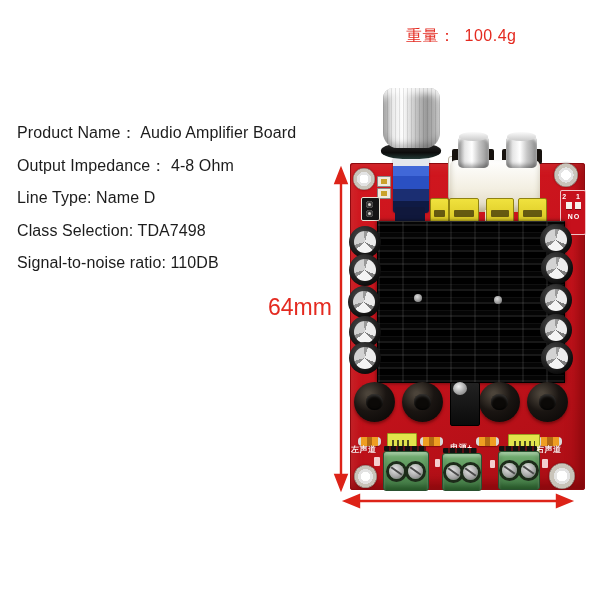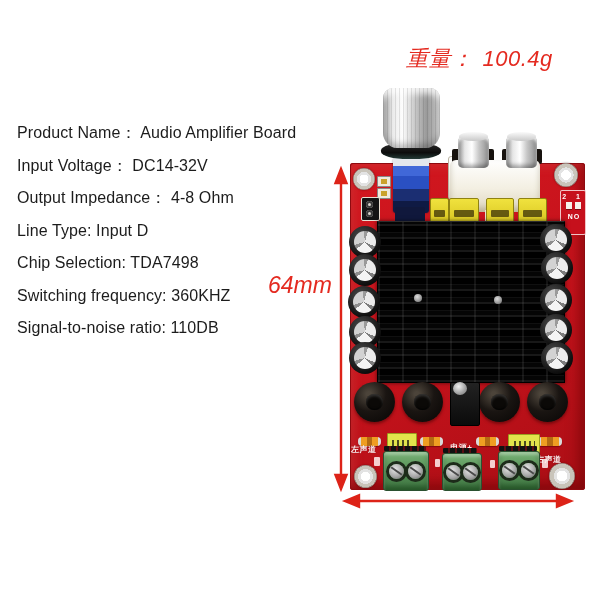--- a/index.html
+++ b/index.html
@@ -1,26 +1,26 @@
 <!DOCTYPE html>
 <html><head>
 <meta charset="utf-8">
 <style>
   html,body{margin:0;padding:0;background:#fff;}
   .canvas{position:relative;width:600px;height:600px;background:#ffffff;overflow:hidden;
           font-family:"Liberation Sans","DejaVu Sans",sans-serif;}
   .abs{position:absolute;}
 
   
-  .weight{left:406px;top:44px;font-size:22px;color:#e42a20;letter-spacing:.5px;white-space:nowrap;font-style:italic;}
+  .weight{left:406px;top:26px;font-size:16px;color:#e42a20;letter-spacing:.5px;white-space:nowrap;}
   .weight .val{margin-left:9px;}
   .specs{left:17px;top:117px;width:340px;font-size:16px;line-height:32.5px;color:#1c1c1c;}
   .spec-line{white-space:nowrap;letter-spacing:.1px;}
   .dim{color:#e42a20;font-size:23px;white-space:nowrap;}
-  .dim-h{left:268px;top:272px;font-style:italic;}
+  .dim-h{left:268px;top:294px;}
   .dim-w{left:427px;top:500px;}
 
   
   svg.arrows{left:0;top:0;pointer-events:none;z-index:6;}
 
   
   .board{left:350px;top:163px;width:235px;height:327px;z-index:2;
          background:linear-gradient(155deg,#d2171f 0%,#c4121b 55%,#ab0e15 100%);
          border-radius:3px;
          box-shadow:inset 0 0 0 1px #8f0a10, inset -5px -6px 14px rgba(90,0,0,.55), inset 4px 4px 10px rgba(255,120,110,.25);}
@@ -104,25 +104,23 @@
 <body>
 
 <div class="canvas">
 
   <div class="abs weight">
     <span>重量：</span><span class="val">100.4g</span>
   </div>
 
   <div class="abs specs">
     <div class="spec-line">Product Name： Audio Amplifier Board</div>
-    <div class="spec-line">Input Voltage： DC14-32V</div>
     <div class="spec-line">Output Impedance： 4-8 Ohm</div>
-    <div class="spec-line">Line Type: Input D</div>
-    <div class="spec-line">Chip Selection: TDA7498</div>
-    <div class="spec-line">Switching frequency: 360KHZ</div>
+    <div class="spec-line">Line Type: Name D</div>
+    <div class="spec-line">Class Selection: TDA7498</div>
     <div class="spec-line">Signal-to-noise ratio: 110DB</div>
   </div>
 
   <div class="abs dim dim-h">64mm</div>
 
   <svg class="abs arrows" width="600" height="600" viewBox="0 0 600 600">
     <g stroke="#dd2318" stroke-width="2.4" fill="#dd2318">
       <line x1="341" y1="181" x2="341" y2="477"></line>
       <polygon points="341,169 335.5,183 346.5,183"></polygon>
       <polygon points="341,489 335.5,475 346.5,475"></polygon>
@@ -205,21 +203,21 @@
     <div class="abs fuse" style="left:8px;top:274px;width:23px;height:9px;"></div>
     <div class="abs fuse" style="left:70px;top:274px;width:23px;height:9px;"></div>
     <div class="abs fuse" style="left:126px;top:274px;width:23px;height:9px;"></div>
     <div class="abs fuse" style="left:188px;top:274px;width:24px;height:9px;"></div>
 
     <div class="abs sticker" style="left:37px;top:270px;width:28px;height:18px;"></div>
     <div class="abs sticker" style="left:158px;top:271px;width:30px;height:17px;"></div>
 
     <div class="abs silk" style="left:1px;top:281px;">左声道</div>
     <div class="abs silk" style="left:97px;top:279px;">-电源+</div>
-    <div class="abs silk" style="left:186px;top:291px;">右声道</div>
+    <div class="abs silk" style="left:186px;top:281px;">右声道</div>
 
     <div class="abs pinstrip" style="left:34px;top:283px;width:42px;height:5px;"></div>
     <div class="abs pinstrip" style="left:93px;top:285px;width:34px;height:5px;"></div>
     <div class="abs pinstrip" style="left:149px;top:283px;width:38px;height:5px;"></div>
 
     <div class="abs terminal" style="left:33px;top:288px;width:44px;height:38px;">
       <span class="screw"></span>
       <span class="screw"></span>
     </div>
     <div class="abs terminal" style="left:92px;top:290px;width:38px;height:36px;">

